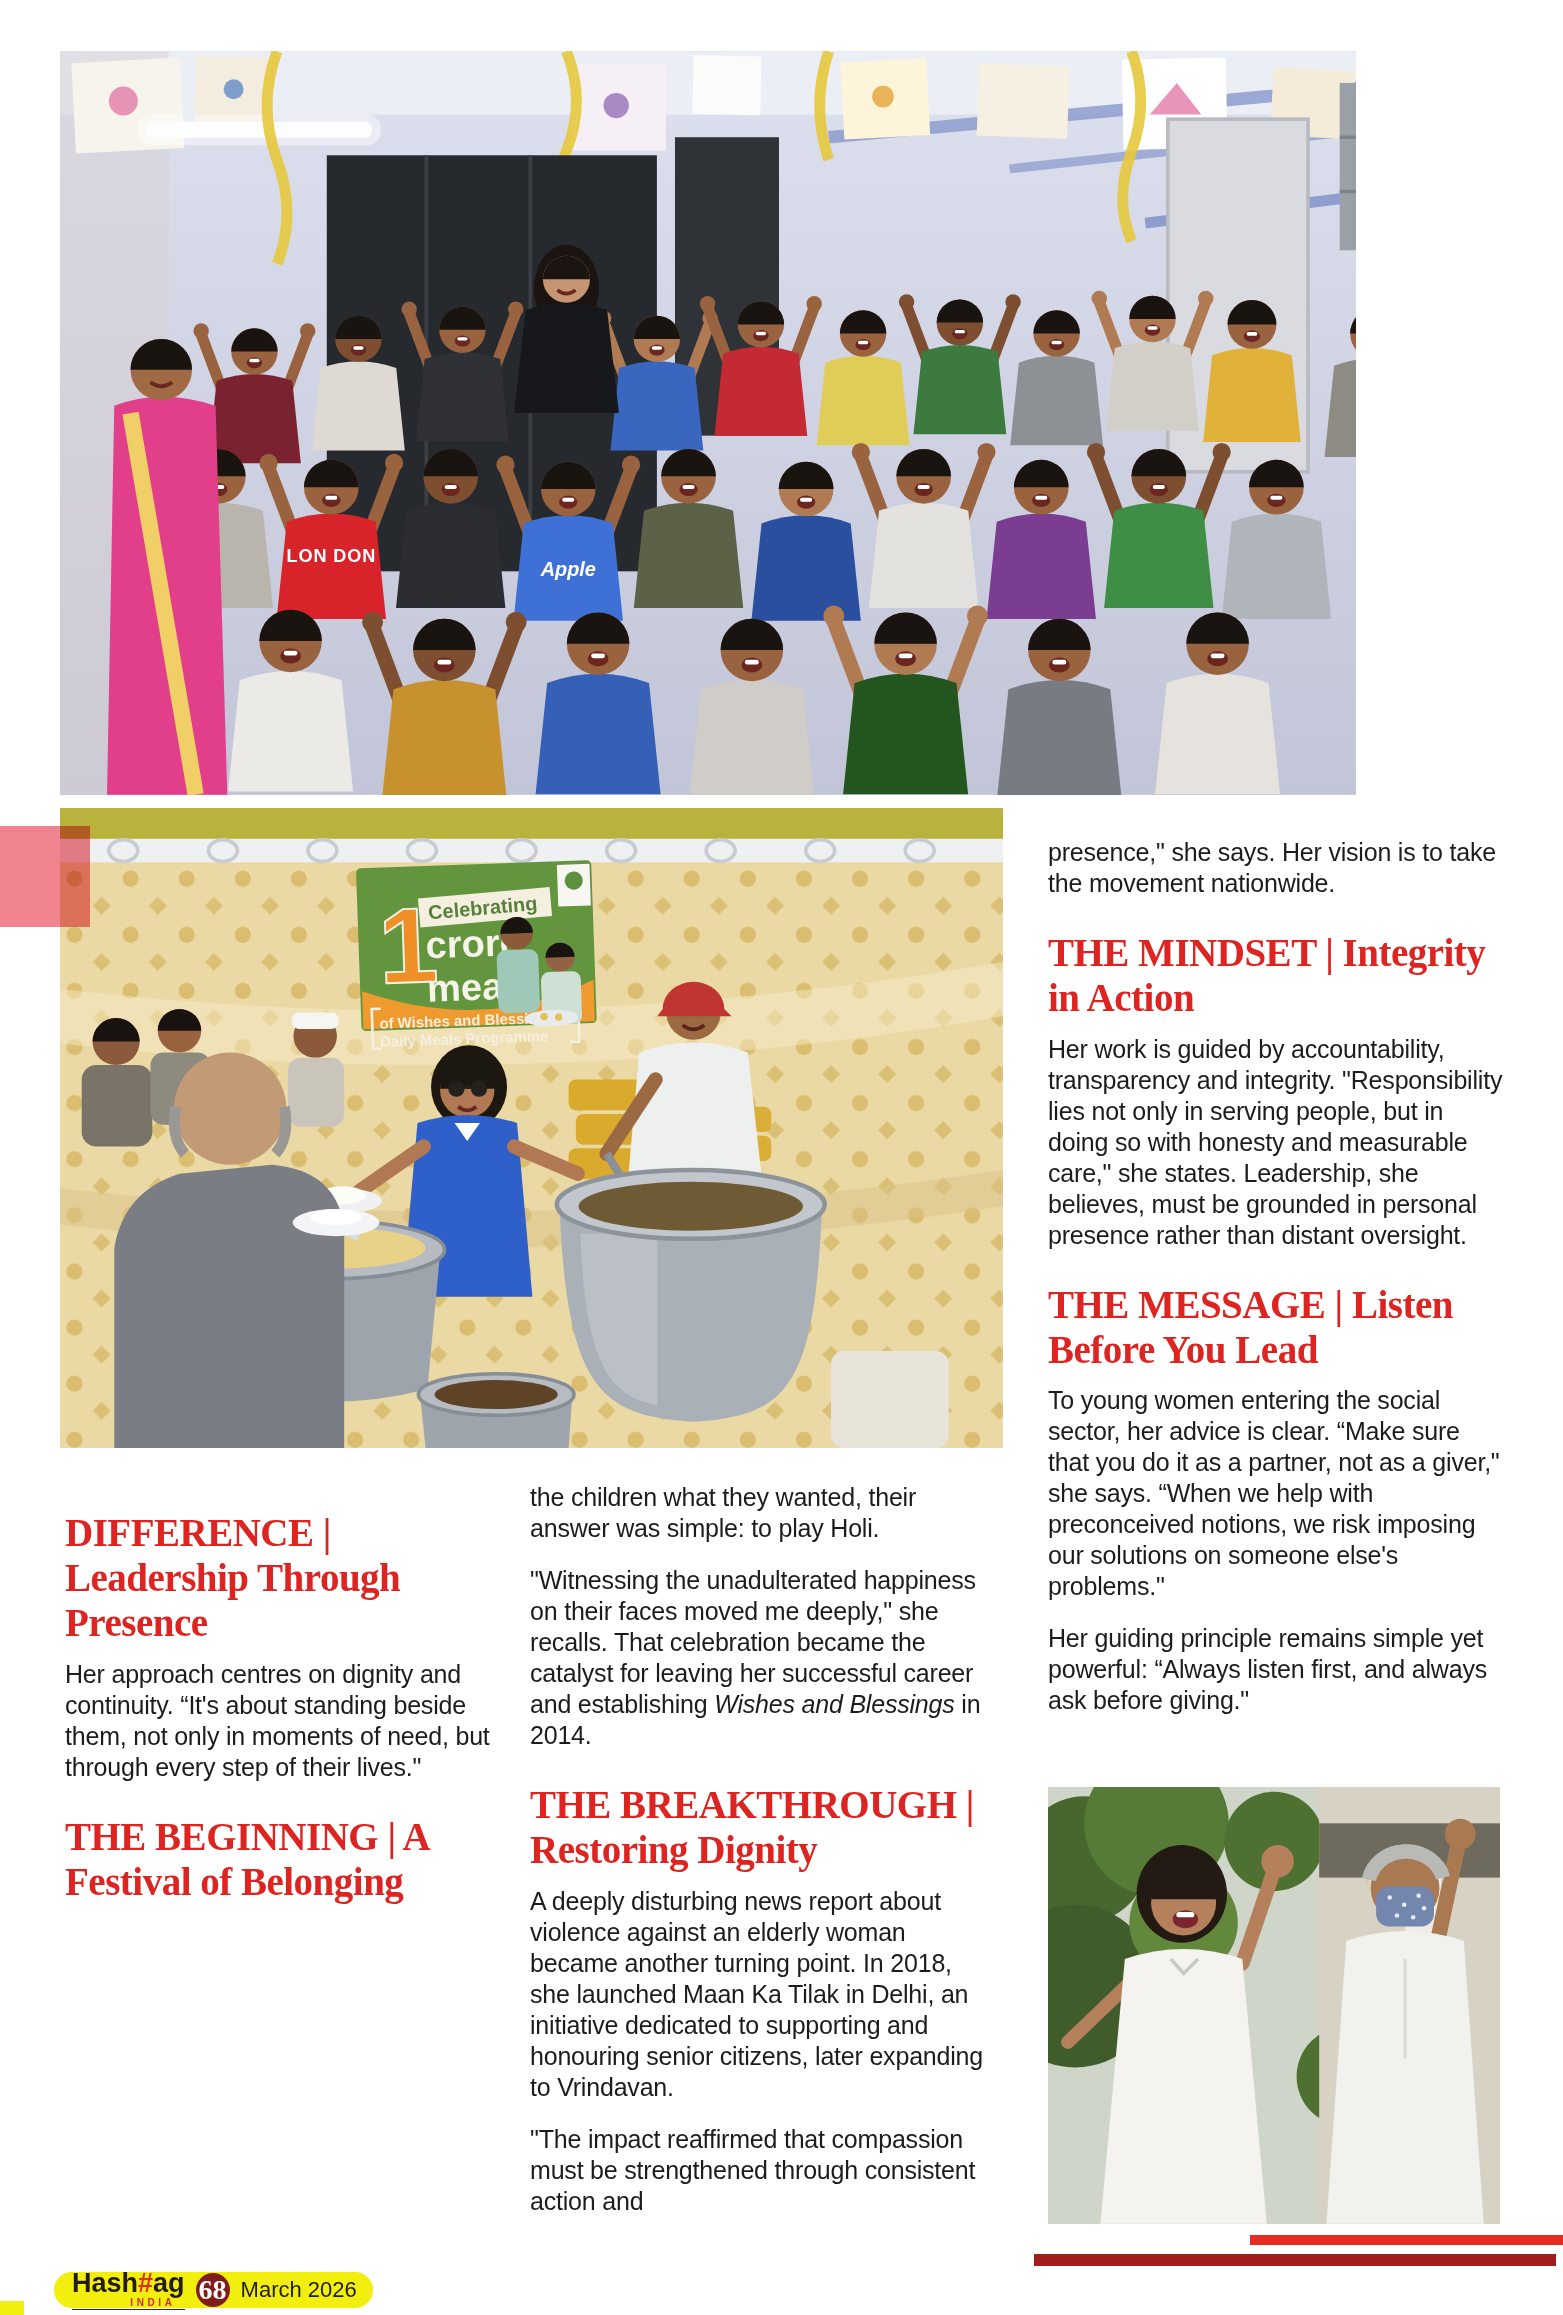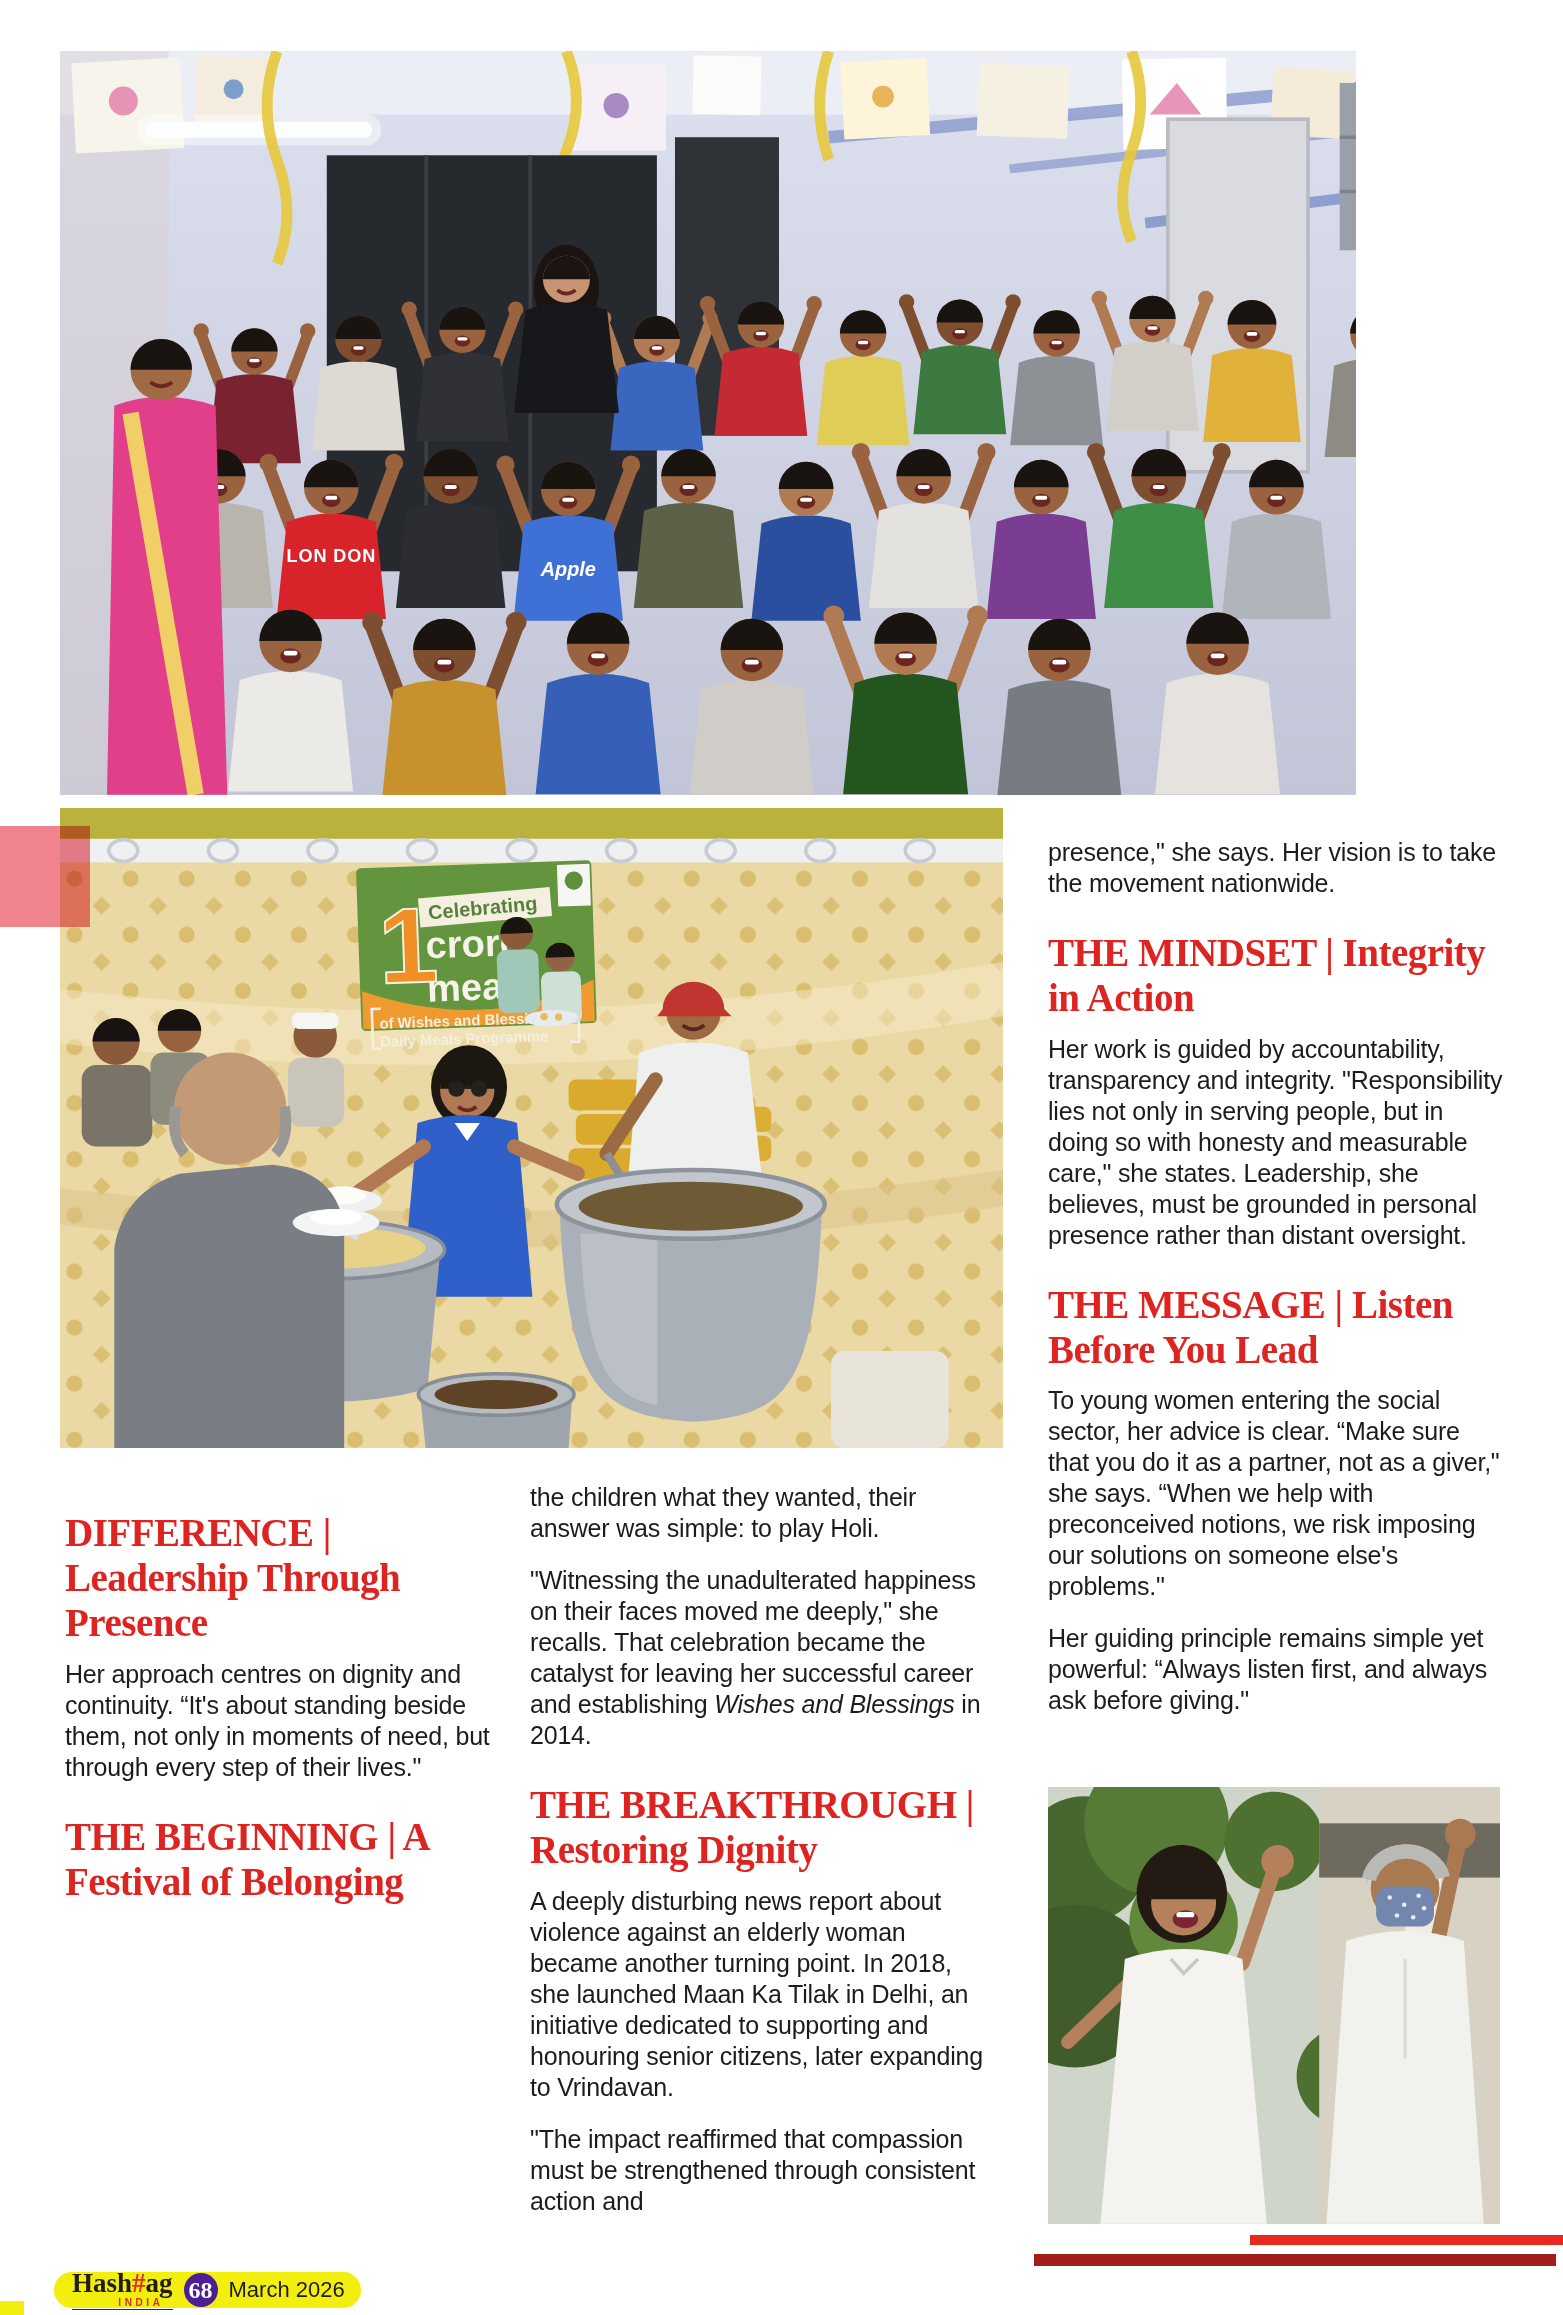--- a/index.html
+++ b/index.html
@@ -12,25 +12,25 @@
   .col p{margin:0 0 21px 0;font-size:25px;line-height:31px;letter-spacing:-0.2px;color:#1c1c1e;}
   .col h2{margin:31px 0 13.6px 0;font-family:"Liberation Serif",serif;font-weight:700;
           font-size:39px;line-height:45px;color:#dd2420;letter-spacing:-0.5px;}
   .col h2.first{margin-top:0;}
   .em{font-style:italic;}
   .redline-bright{position:absolute;left:1250px;top:2235px;width:313px;height:10px;background:#e62a20;}
   .redline-dark{position:absolute;left:1034px;top:2254px;width:522px;height:11.8px;background:#a21e1a;}
   .footer-pill{position:absolute;left:54px;top:2272px;height:36px;background:#f2ee0e;border-radius:18px;
                display:flex;align-items:center;padding:0 16.3px 0 18px;gap:11px;}
   .brand{position:relative;line-height:1;padding-bottom:11.8px;border-bottom:1.8px solid #3a2b18;}
-  .brand-main{font-family:Liberation Serif, serif;font-weight:700;font-size:27px;color:#241c12;white-space:nowrap;}
+  .brand-main{font-family:Liberation Sans, sans-serif;font-weight:700;font-size:27px;color:#241c12;white-space:nowrap;}
   .brand-hash{color:#e62a20;}
   .brand-sub{position:absolute;right:9px;bottom:0.9px;font-size:10px;letter-spacing:3.6px;color:#d2302a;font-weight:700;}
-  .page-circle{width:34px;height:34px;border-radius:50%;background:#4c1d95;color:#ffffff;display:flex;
-               align-items:center;justify-content:center;font-weight:700;font-size:24px;font-family:"Liberation Serif",serif;}
+  .page-circle{width:34px;height:34px;border-radius:50%;background:#7f1d1d;color:#ffffff;display:flex;
+               align-items:center;justify-content:center;font-weight:700;font-size:28px;font-family:"Liberation Serif",serif;}
   .issue-date{font-size:22px;color:#1d1d1d;}
   .corner-strip{position:absolute;left:0;top:2301px;width:23.5px;height:14.5px;background:#f2ee0e;}
 </style>
 </head>
 <body>
 
 <div class="page">
 
   <div class="photo" style="left:60px;top:51px;width:1296px;height:744px;">
     <svg width="1447" height="744" viewBox="0 0 1600 822">

